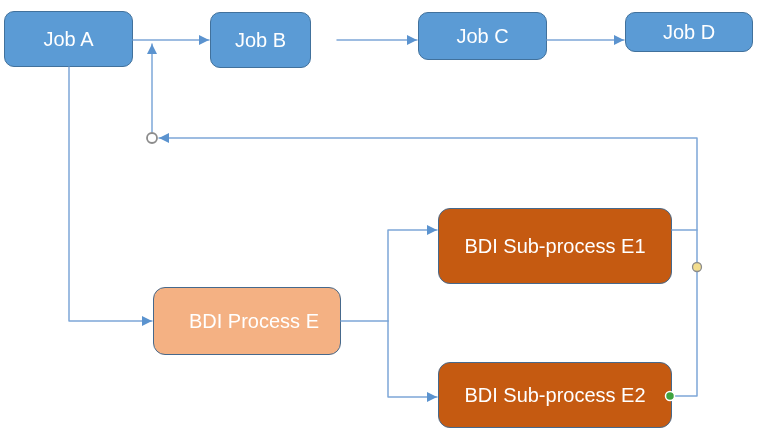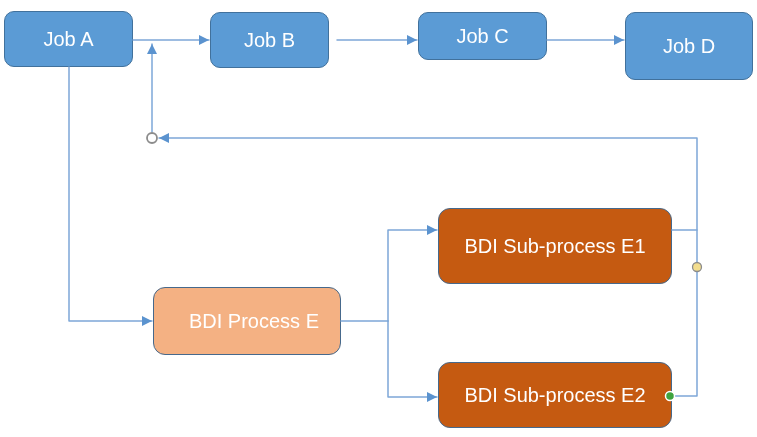--- a/index.html
+++ b/index.html
@@ -31,23 +31,23 @@
     background: var(--process_fill, #F4B183);
     border: 1.5px solid var(--orange_border, #46698C);
     border-radius: 12px;
   }
   .node-subprocess {
     background: var(--subprocess_fill, #C55A11);
     border: 1.5px solid var(--orange_border, #46698C);
     border-radius: 12px;
   }
   #job-a  { left: 4px;   top: 11px;  width: 129px; height: 56px; }
-  #job-b  { left: 210px; top: 12px;  width: 119px; height: 56px; }
+  #job-b  { left: 210px; top: 12px;  width: 101px; height: 56px; }
   #job-c  { left: 418px; top: 12px;  width: 129px; height: 48px; }
-  #job-d  { left: 625px; top: 12px;  width: 128px; height: 68px; text-align: center; }
+  #job-d  { left: 625px; top: 12px;  width: 128px; height: 40px; text-align: center; }
   #bdi-process-e        { left: 153px; top: 287px; width: 188px; height: 68px; padding-left: 14px; }
   #bdi-sub-process-e1   { left: 438px; top: 208px; width: 234px; height: 76px; }
   #bdi-sub-process-e2   { left: 438px; top: 362px; width: 234px; height: 66px; }
   svg.connector-layer {
     position: absolute;
     left: 0; top: 0;
     width: 757px; height: 437px;
     z-index: 2;
     pointer-events: none;
   }

